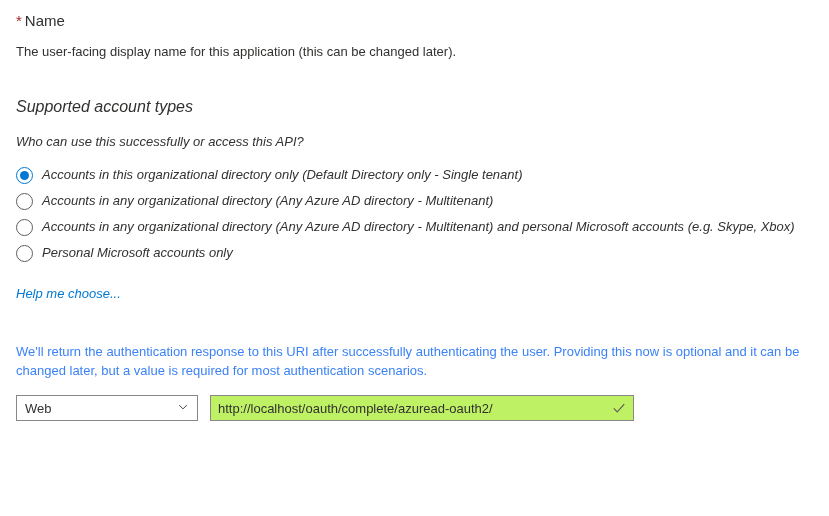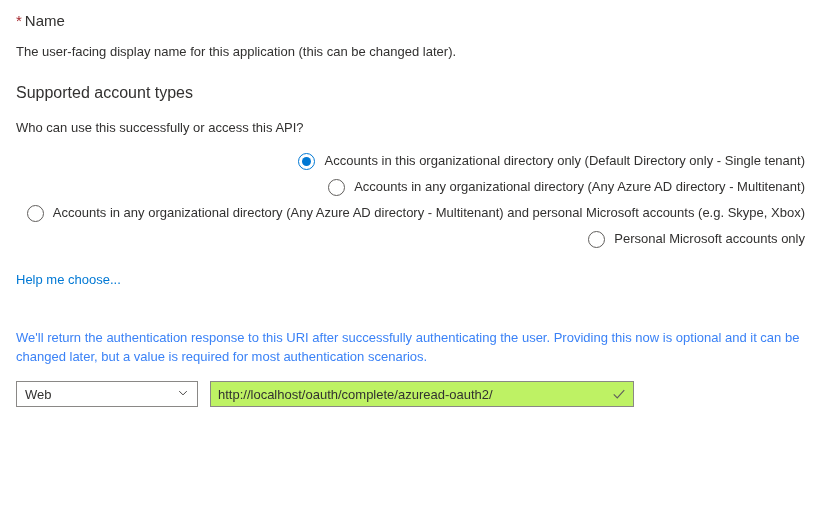--- a/index.html
+++ b/index.html
@@ -71,37 +71,37 @@
     height: 14px;
     pointer-events: none;
   }
   .section-heading {
     font-size: 16px;
     color: #323130;
     line-height: 22px;
     margin: 0;
   }
   .section-supported {
-    margin-top: 21px;
+    margin-top: 35px;
+    font-style: italic;
   }
   .question {
     font-size: 13px;
     color: #323130;
     margin-top: 15px;
     line-height: 18px;
   }
   .radio-list {
     margin-top: 11px;
   }
   .radio-row {
     display: flex;
     align-items: center;
     height: 26px;
     margin-bottom: 0;
-    justify-content: flex-end;
   }
   .radio-outer {
     width: 17px;
     height: 17px;
     border-radius: 50%;
     border: 1px solid #605e5c;
     box-sizing: border-box;
     display: inline-block;
     position: relative;
     flex: 0 0 auto;

